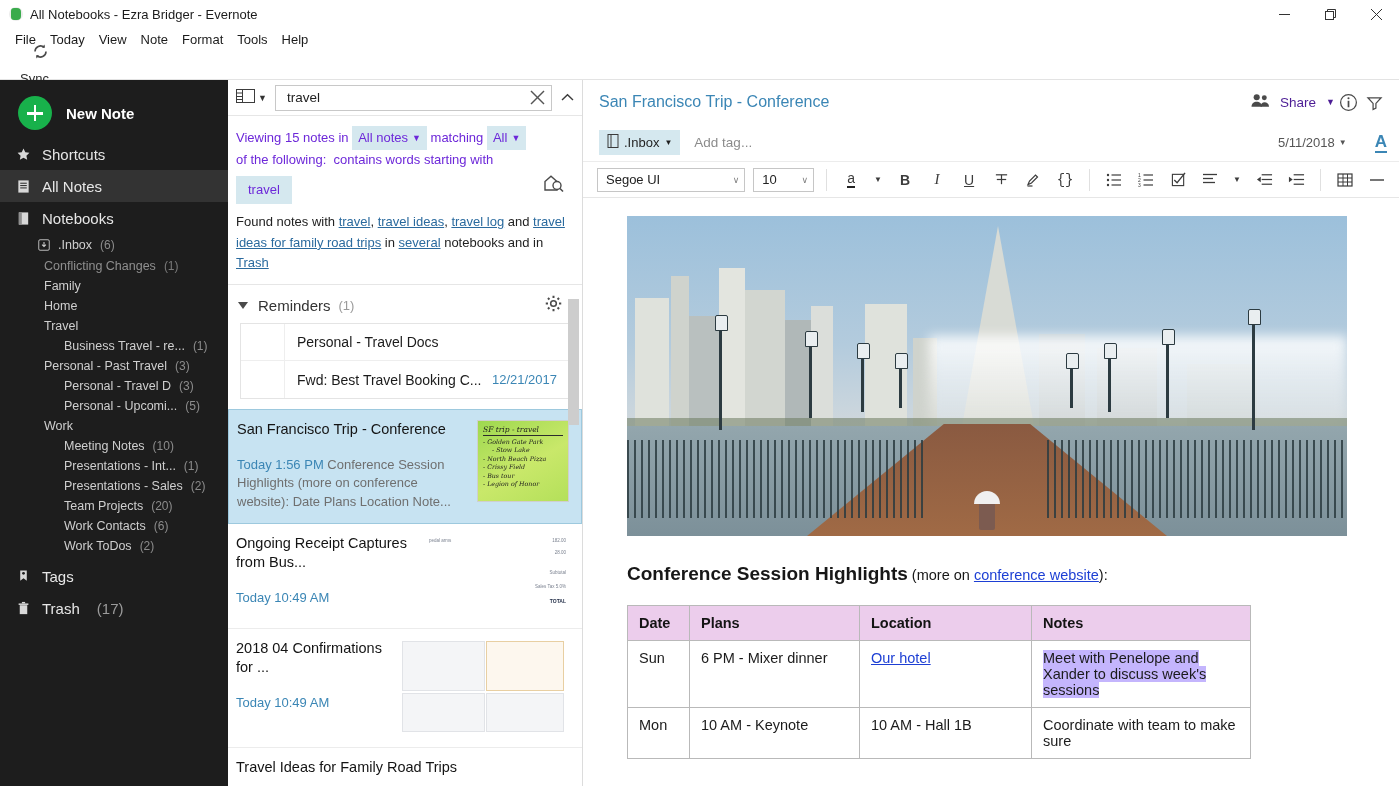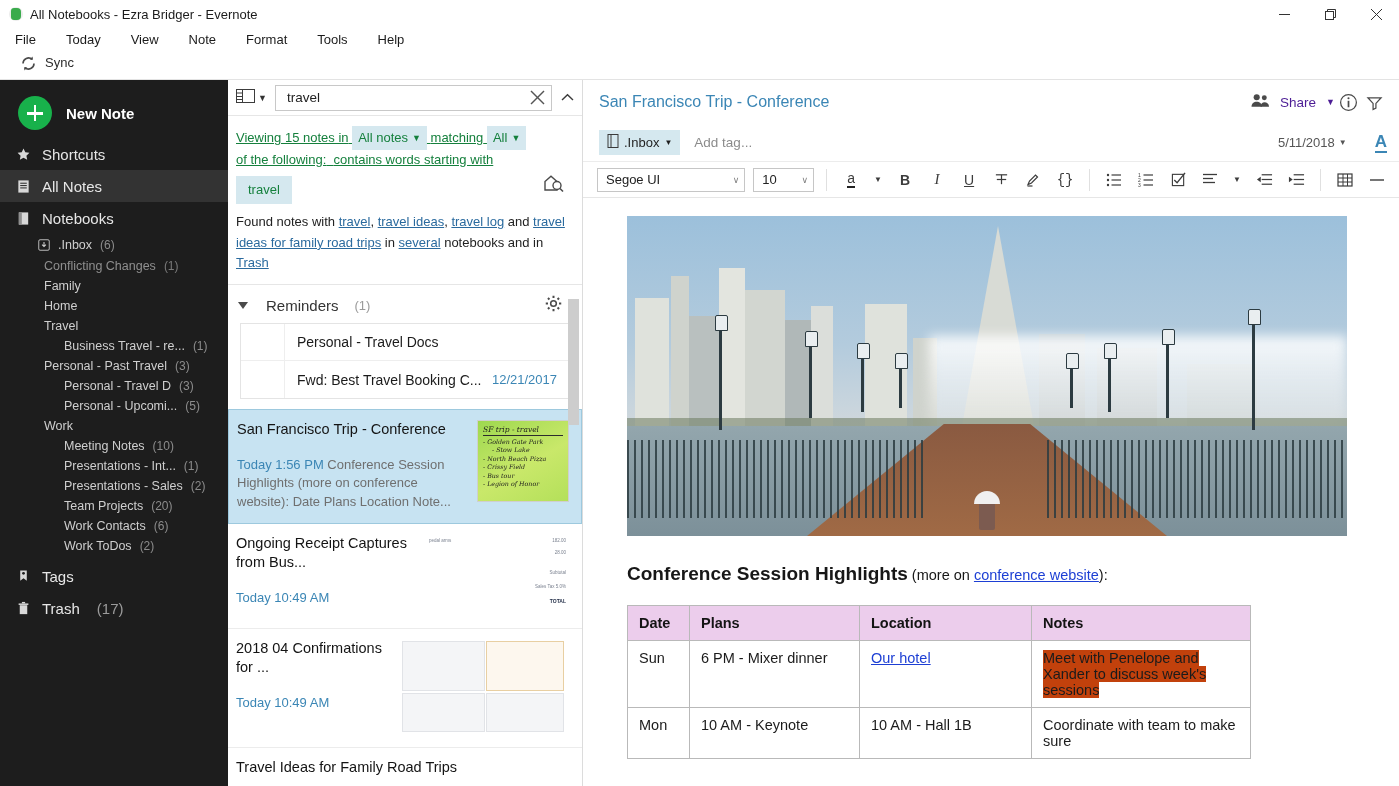--- a/index.html
+++ b/index.html
@@ -12,25 +12,25 @@
   
   .titlebar { height:28px; display:flex; align-items:center; background:#fff; position:relative; }
   .tb-icon { width:14px; height:14px; margin:0 7px 0 9px; position:relative; }
   .tb-icon .el { position:absolute; inset:0; border-radius:50%; background:#ececec; }
   .tb-icon .el2 { position:absolute; left:2px; top:1px; width:10px; height:12px; background:#3aab4c;
                   border-radius:3px 4px 4px 3px; }
   .tb-title { font-size:13px; color:#1b1b1b; }
   .wincontrols { position:absolute; right:0; top:0; display:flex; height:28px; }
   .wc { width:46px; height:28px; display:flex; align-items:center; justify-content:center; color:#333; font-size:13px; }
   
-  .menubar { height:22px; display:flex; align-items:center; padding-left:8px; gap:16px; background:#fff; }
+  .menubar { height:22px; display:flex; align-items:center; padding-left:8px; gap:0px; background:#fff; }
   .menuitem { padding:2px 7px; font-size:13px; color:#1b1b1b; }
   
   .syncbar { height:30px; display:flex; align-items:center; padding-left:14px; border-bottom:1px solid #e3e3e3; background:#fff;}
-  .sync-btn { display:flex; align-items:flex-start; gap:8px; font-size:13px; color:#2b2b2b; padding:3px 6px; }
+  .sync-btn { display:flex; align-items:flex-end; gap:8px; font-size:13px; color:#2b2b2b; padding:3px 6px;flex-direction:column; }
   
   .workspace { display:flex; height:708px; }
   
   .sidebar { width:228px; background:#1d1d1d; color:#e4e4e4; overflow:hidden; flex:0 0 228px; padding-top:8px;}
   .newnote { display:flex; align-items:center; gap:14px; padding:8px 0 8px 18px; }
   .newnote .plus { width:34px; height:34px; border-radius:50%; background:#18b14b; position:relative; flex:0 0 34px;}
   .newnote .plus:before, .newnote .plus:after { content:""; position:absolute; background:#fff; }
   .newnote .plus:before { left:9px; top:16px; width:16px; height:2.5px; }
   .newnote .plus:after { top:9px; left:15.75px; height:16px; width:2.5px; }
   .newnote .lbl { font-size:15px; color:#fff; font-weight:600; }
@@ -45,30 +45,30 @@
   .nb-row.dim { color:#8f8f8f; }
   .nb-row.dim .count { color:#7a7a7a; }
   
   .notelist { width:355px; flex:0 0 355px; background:#fff; border-right:1px solid #dcdcdc; display:flex; flex-direction:column; position:relative; }
   .searchrow { height:36px; display:flex; align-items:center; gap:6px; padding:0 6px; border-bottom:1px solid #e6e6e6; }
   .viewtoggle { display:flex; align-items:center; gap:3px; padding:2px; }
   .searchbox { flex:1; height:26px; border:1px solid #c8c8c8; background:#fff; display:flex; align-items:center; padding:0 4px 0 9px; }
   .searchbox input { border:none; outline:none; flex:1; font-size:13.5px; font-family:inherit; color:#222; background:transparent; }
   .clear-x { width:20px; height:20px; display:flex; align-items:center; justify-content:center; color:#555; font-size:16px; }
   .chev-up { width:18px; display:flex; justify-content:center; color:#444; font-size:11px; }
-  .searchinfo { padding:10px 10px 4px 8px; font-size:13px; color:#15803d; line-height:1.55; position:relative;text-decoration:underline;}
+  .searchinfo { padding:10px 10px 4px 8px; font-size:13px; color:#6d28d9; line-height:1.55; position:relative;}
   .pill { background:#d5e8ef; padding:2px 6px; display:inline-block; }
   .pill .car { font-size:9px; margin-left:4px; position:relative; top:-1px;}
   .tagpill { background:#d5e8ef; padding:4px 12px; display:inline-block; margin-top:6px; font-size:13px;}
   .searchicon-house { position:absolute; right:18px; bottom:8px; }
   .foundtxt { padding:4px 14px 10px 8px; font-size:13px; line-height:1.58; color:#222; }
   .foundtxt a { color:#2a6a9e; text-decoration:underline; }
   .list-sep { border-top:1px solid #e6e6e6; }
   .listbody { flex:1; overflow:hidden; position:relative; }
-  .reminders-hdr { display:flex; align-items:center; padding:10px 8px 8px 10px; gap:16px;}
+  .reminders-hdr { display:flex; align-items:center; padding:10px 8px 8px 10px; gap:8px;}
   .tri { width:0; height:0; border-left:5px solid transparent; border-right:5px solid transparent; border-top:7px solid #4a4a4a; margin-right:2px;}
   .reminders-hdr .title { font-size:15px; color:#333; }
   .reminders-hdr .cnt { font-size:13px; color:#9a9a9a; }
   .gear { margin-left:auto; margin-right:12px; }
   .remtable { margin:0 12px 0 12px; border:1px solid #e4e4e4; }
   .remrow { display:flex; align-items:center; height:37px; border-bottom:1px solid #eee; padding-left:10px;}
   .remrow:last-child { border-bottom:none; }
   .remrow .gut { width:34px; flex:0 0 34px; border-right:1px solid #eee; height:100%; }
   .remrow .txt { flex:1; font-size:14px; color:#1b1b1b; padding-left:12px; white-space:nowrap; overflow:hidden; }
   .remrow .date { font-size:13px; color:#3b86b5; padding-right:12px;}
@@ -122,21 +122,21 @@
   .lamp:before { content:""; position:absolute; top:-11px; left:-4px; width:11px; height:14px; background:#e9eef0; border:1.5px solid #2c3b41; border-radius:2px 2px 0 0;}
   .greenstrip { position:absolute; left:0; right:0; bottom:104px; height:14px; background:#6c7a5f; opacity:.55;}
   .bodyheading { margin-top:27px; font-size:19px; font-weight:bold; color:#171717; font-family:"Liberation Sans", sans-serif; }
   .bodyheading .sub { font-size:14.5px; font-weight:normal; }
   .bodyheading a { color:#1d3fd4; text-decoration:underline; }
   table.notetable { margin-top:20px; border-collapse:collapse; width:624px; table-layout:fixed; }
   table.notetable th, table.notetable td { border:1px solid #b9b9b9; padding:9px 11px; font-size:14.5px; text-align:left; vertical-align:top;}
   table.notetable th { background:#eccdec; font-weight:bold; color:#141414; }
   table.notetable td { color:#1b1b1b; }
   table.notetable a { color:#1d3fd4; text-decoration:underline; }
-  .hl { background:#c2410c; }
+  .hl { background:#c4b5fd; }
   .col-date { width:62px; } .col-plans { width:170px; } .col-loc { width:172px; }
 </style>
 </head>
 <body>
 
 <div class="titlebar">
   <div class="tb-icon">
     <div class="el"></div>
       <div class="el2"></div>
   </div>

